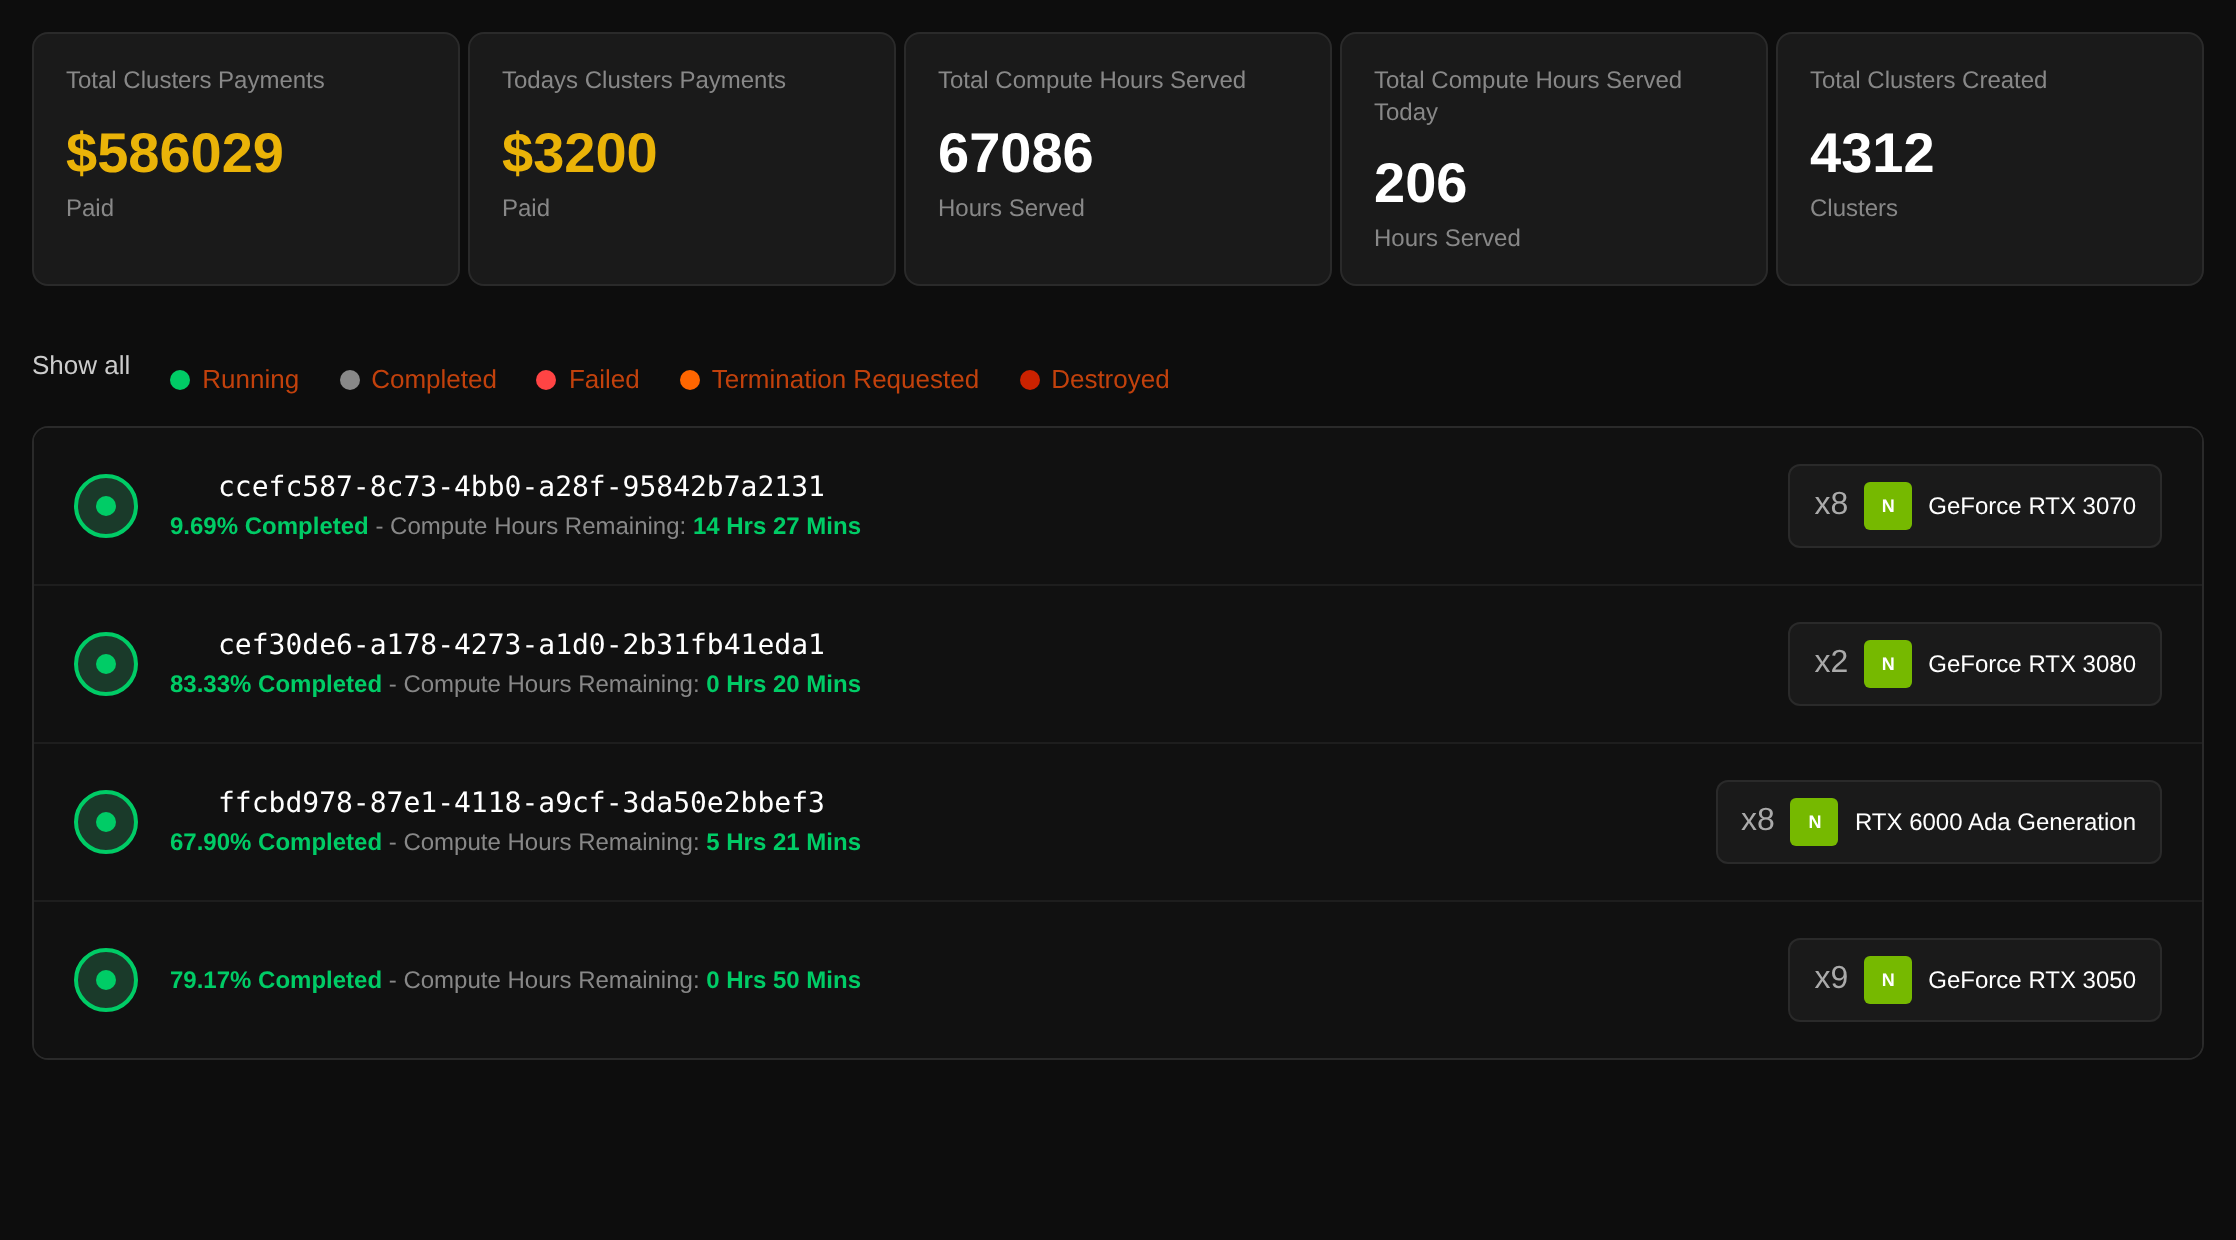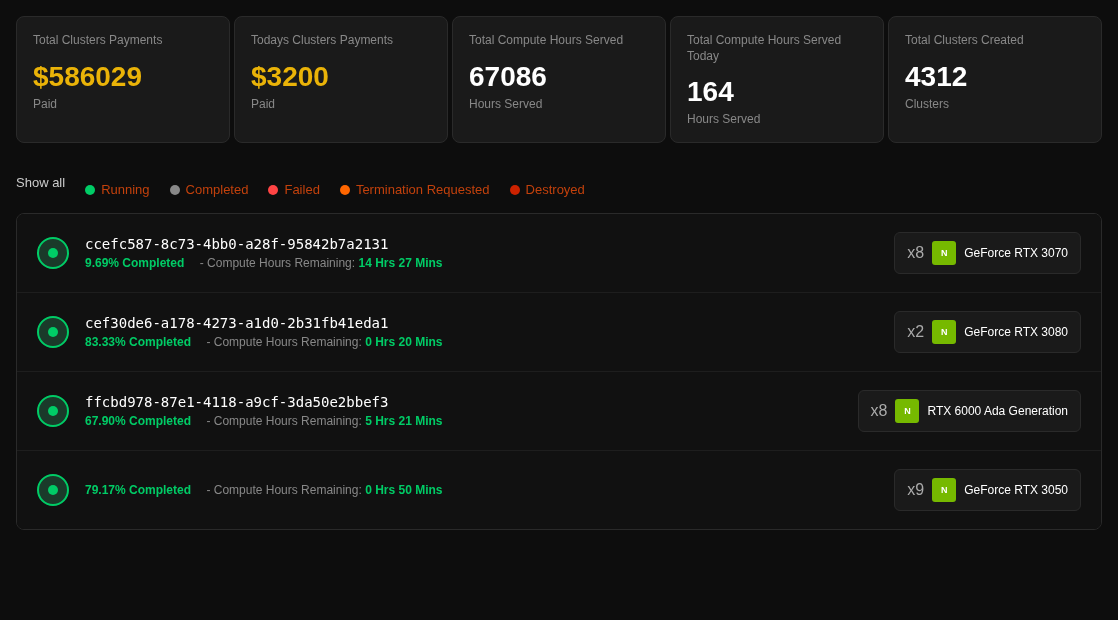--- a/index.html
+++ b/index.html
@@ -120,35 +120,35 @@
 
     .cluster-info {
       flex: 1;
     }
 
     .cluster-id {
       font-size: 14px;
       color: #ffffff;
       margin-bottom: 4px;
       font-family: monospace;
+      margin-left: 24px;
     }
 
     .cluster-status {
       font-size: 12px;
       color: #00cc66;
     }
 
     .cluster-status strong {
       color: #00cc66;
       margin-top: 48px;
     }
 
     .cluster-status span {
       color: #888;
-      padding-left: 12px;
     }
 
     .gpu-badge {
       display: flex;
       align-items: center;
       gap: 8px;
       background: #1a1a1a;
       border: 1px solid #2a2a2a;
       border-radius: 6px;
       padding: 8px 12px;
@@ -194,21 +194,21 @@
       <div class="stat-value">$3200</div>
       <div class="stat-sublabel">Paid</div>
     </div>
     <div class="stat-card">
       <div class="stat-label">Total Compute Hours Served</div>
       <div class="stat-value white">67086</div>
       <div class="stat-sublabel">Hours Served</div>
     </div>
     <div class="stat-card">
       <div class="stat-label">Total Compute Hours Served Today</div>
-      <div class="stat-value white">164</div>
+      <div class="stat-value white">206</div>
       <div class="stat-sublabel">Hours Served</div>
     </div>
     <div class="stat-card">
       <div class="stat-label">Total Clusters Created</div>
       <div class="stat-value white">4312</div>
       <div class="stat-sublabel">Clusters</div>
     </div>
   </div>
 
 <div class="filter-bar">

